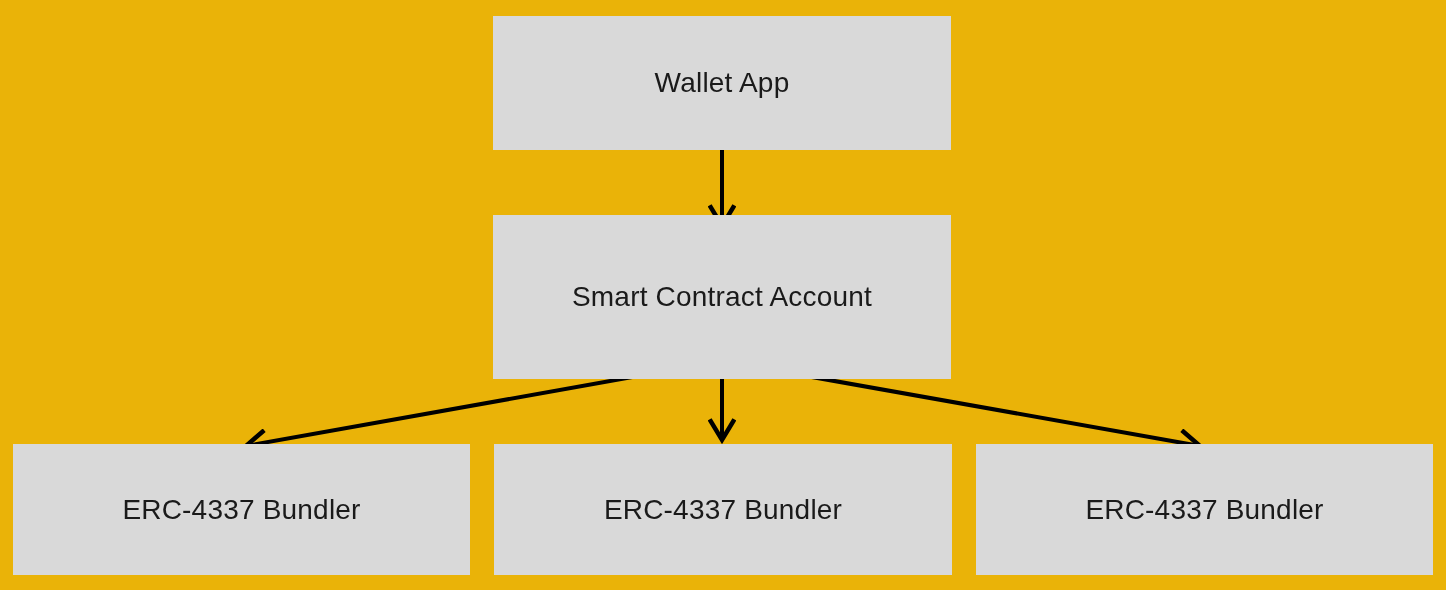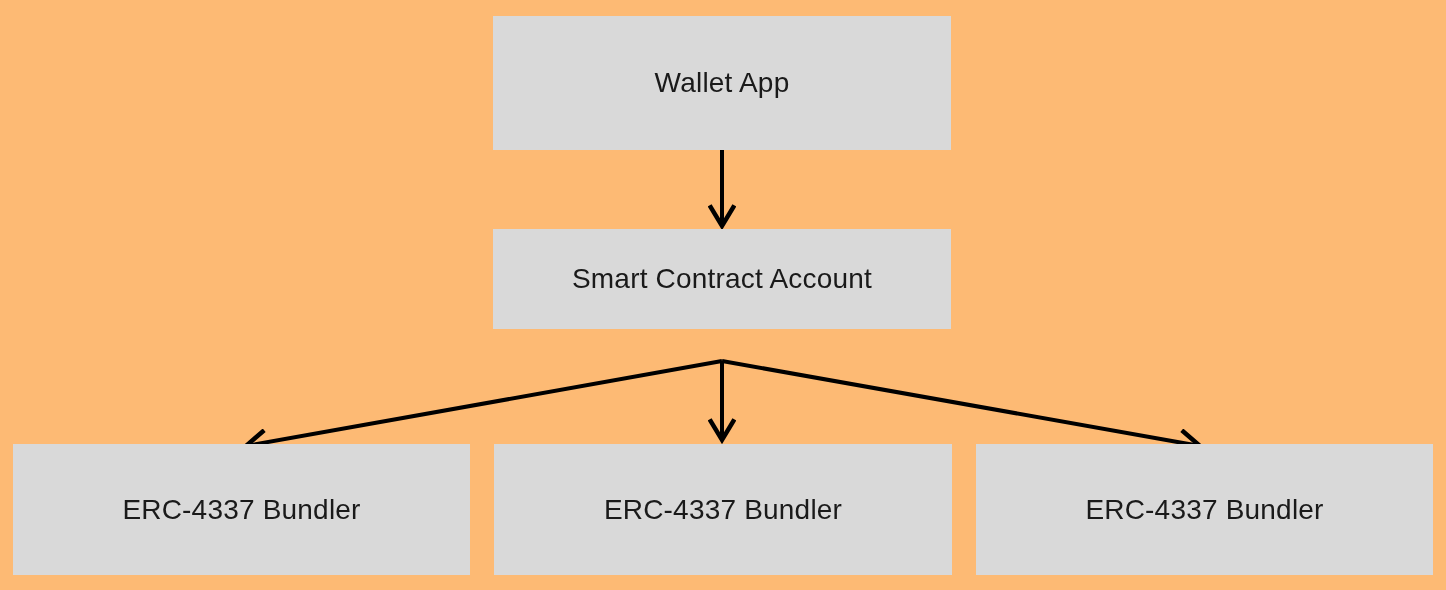--- a/index.html
+++ b/index.html
@@ -4,39 +4,39 @@
 <style>
   html, body {
     margin: 0;
     padding: 0;
     background: #ffffff;
   }
   .canvas {
     position: relative;
     width: 1446px;
     height: 590px;
-    background: #fdba74;
+    background: #eab308;
     font-family: "Liberation Sans", sans-serif;
     overflow: hidden;
   }
   .node {
     position: absolute;
     background: #d9d9d9;
     display: flex;
     align-items: center;
     justify-content: center;
     color: #1a1a1a;
     font-size: 28px;
     line-height: 1.2;
     letter-spacing: 0.2px;
     box-sizing: border-box;
     text-align: center;
   }
   .node-wallet            { left: 493px; top: 16px;  width: 458px; height: 134px; }
-  .node-sca               { left: 493px; top: 229px; width: 458px; height: 100px; }
+  .node-sca               { left: 493px; top: 215px; width: 458px; height: 164px; }
   .node-bundler-left      { left: 13px;  top: 444px; width: 457px; height: 131px; }
   .node-bundler-middle    { left: 494px; top: 444px; width: 458px; height: 131px; }
   .node-bundler-right     { left: 976px; top: 444px; width: 457px; height: 131px; }
   .edges {
     position: absolute;
     left: 0; top: 0;
     width: 1446px;
     height: 590px;
     pointer-events: none;
   }

